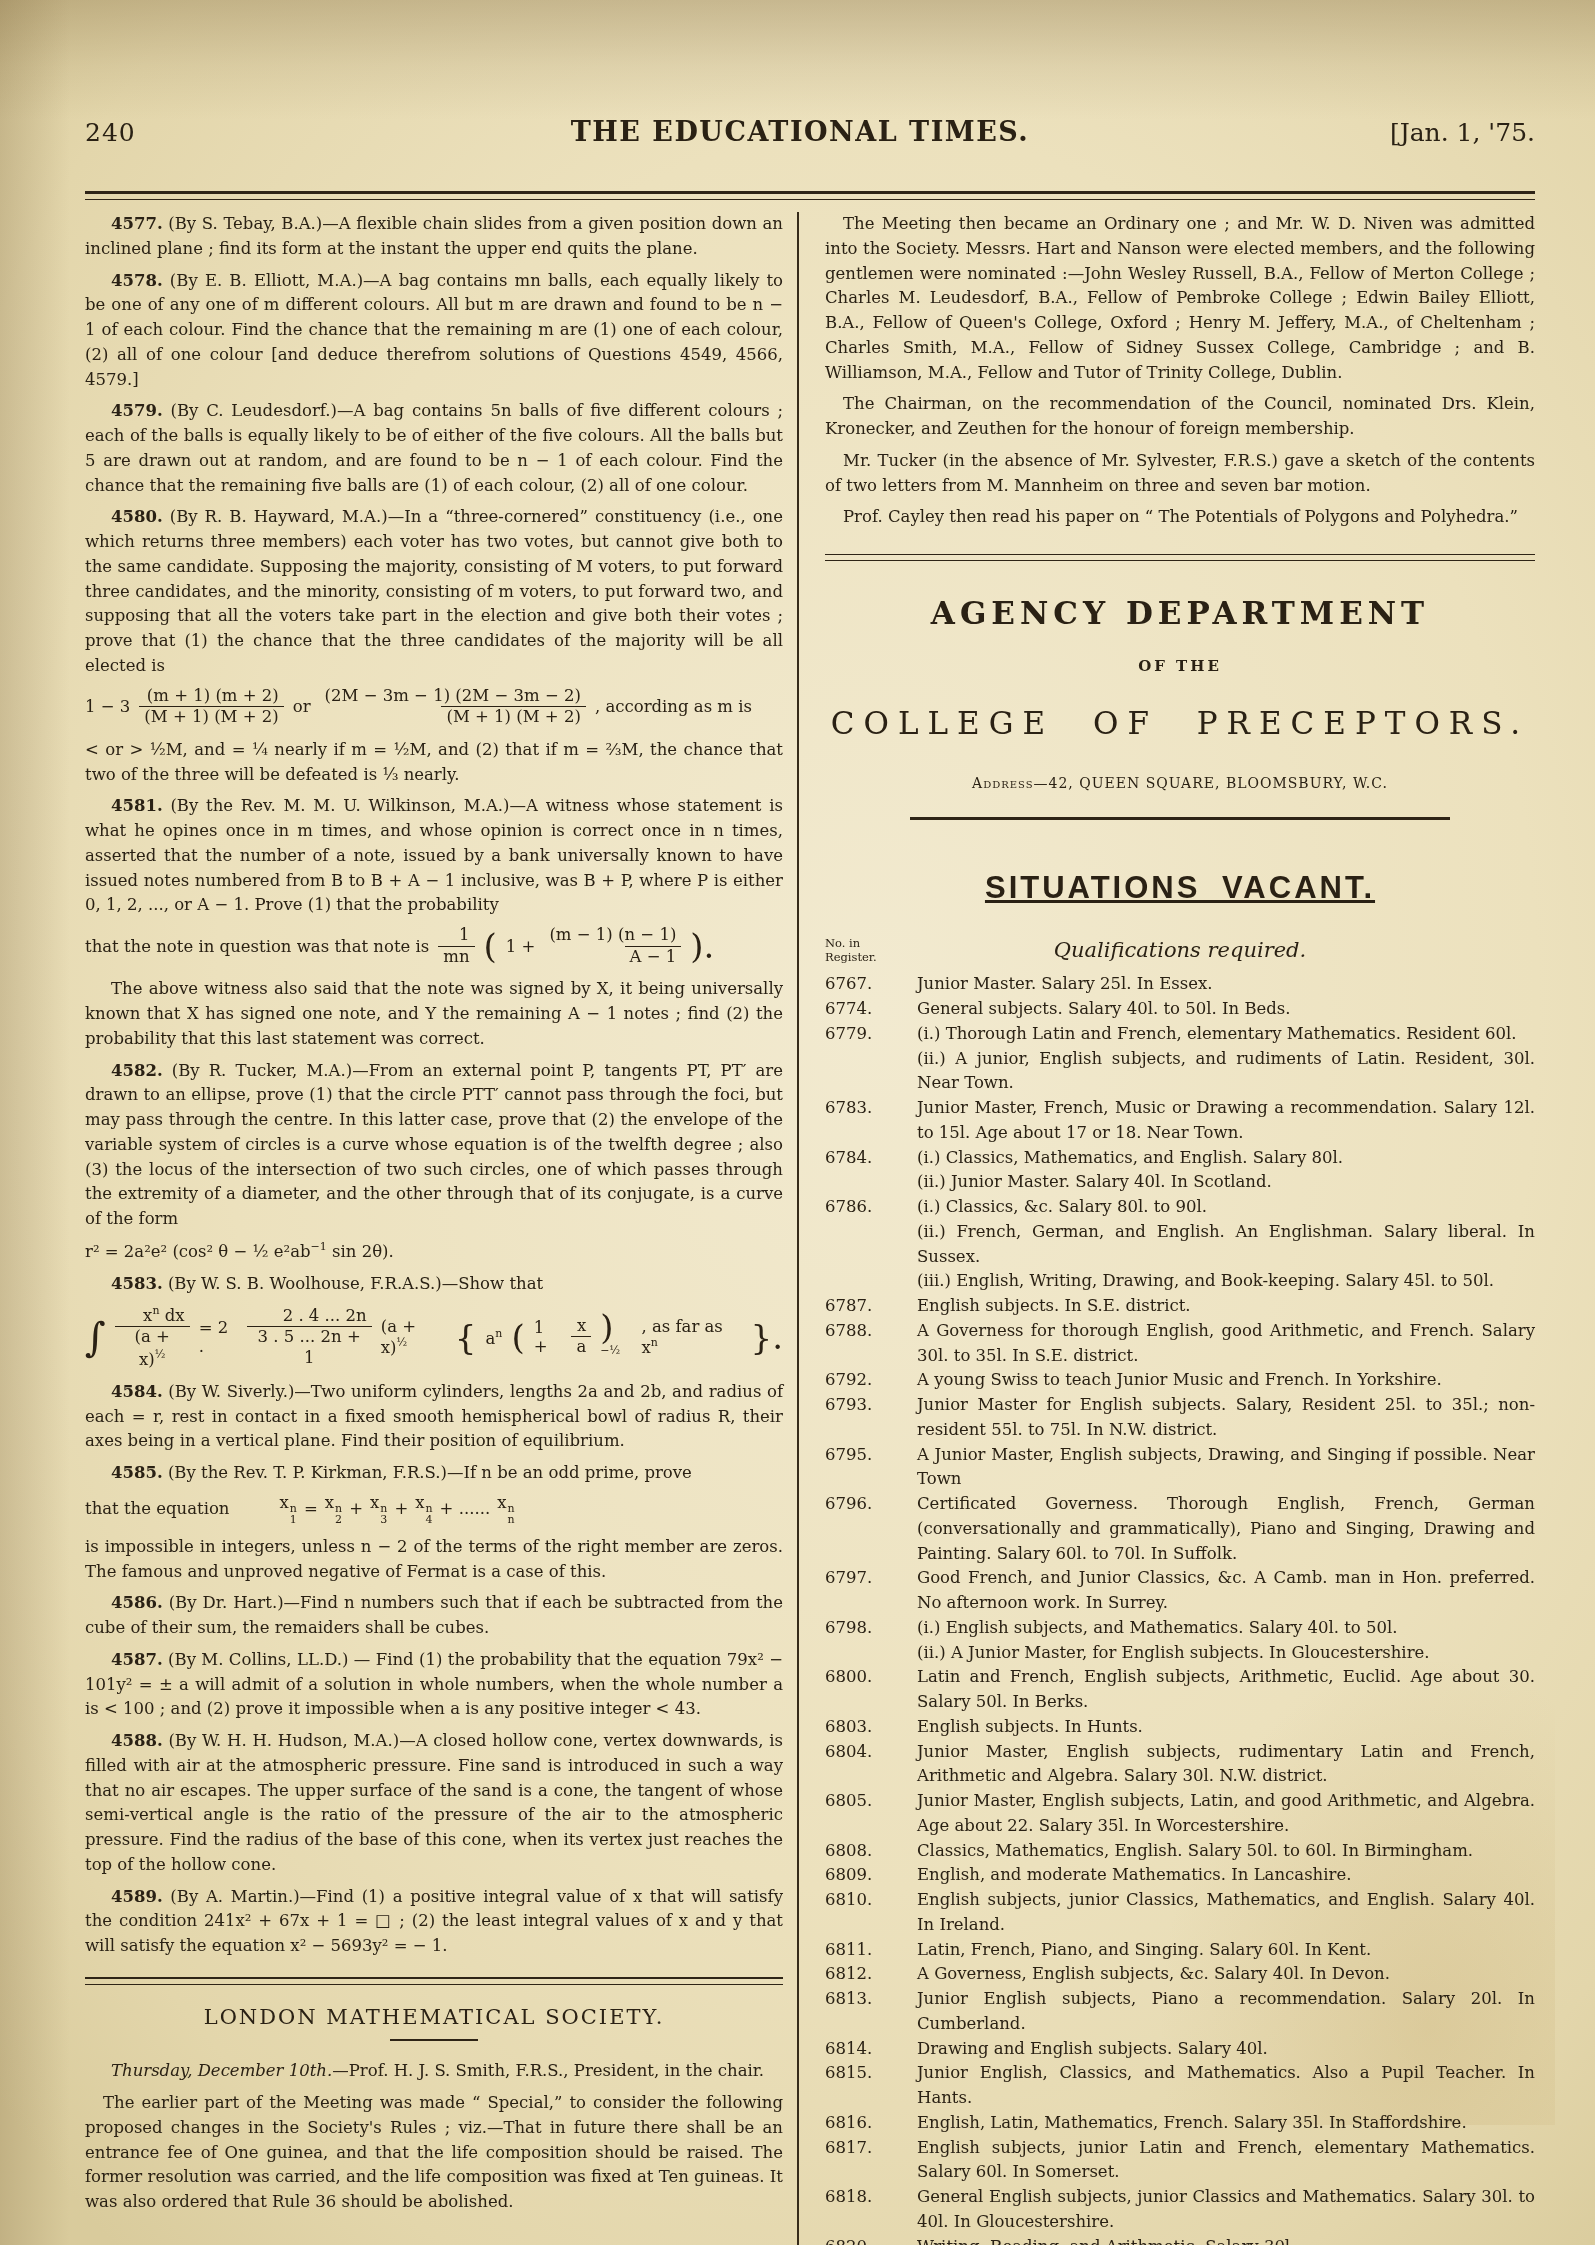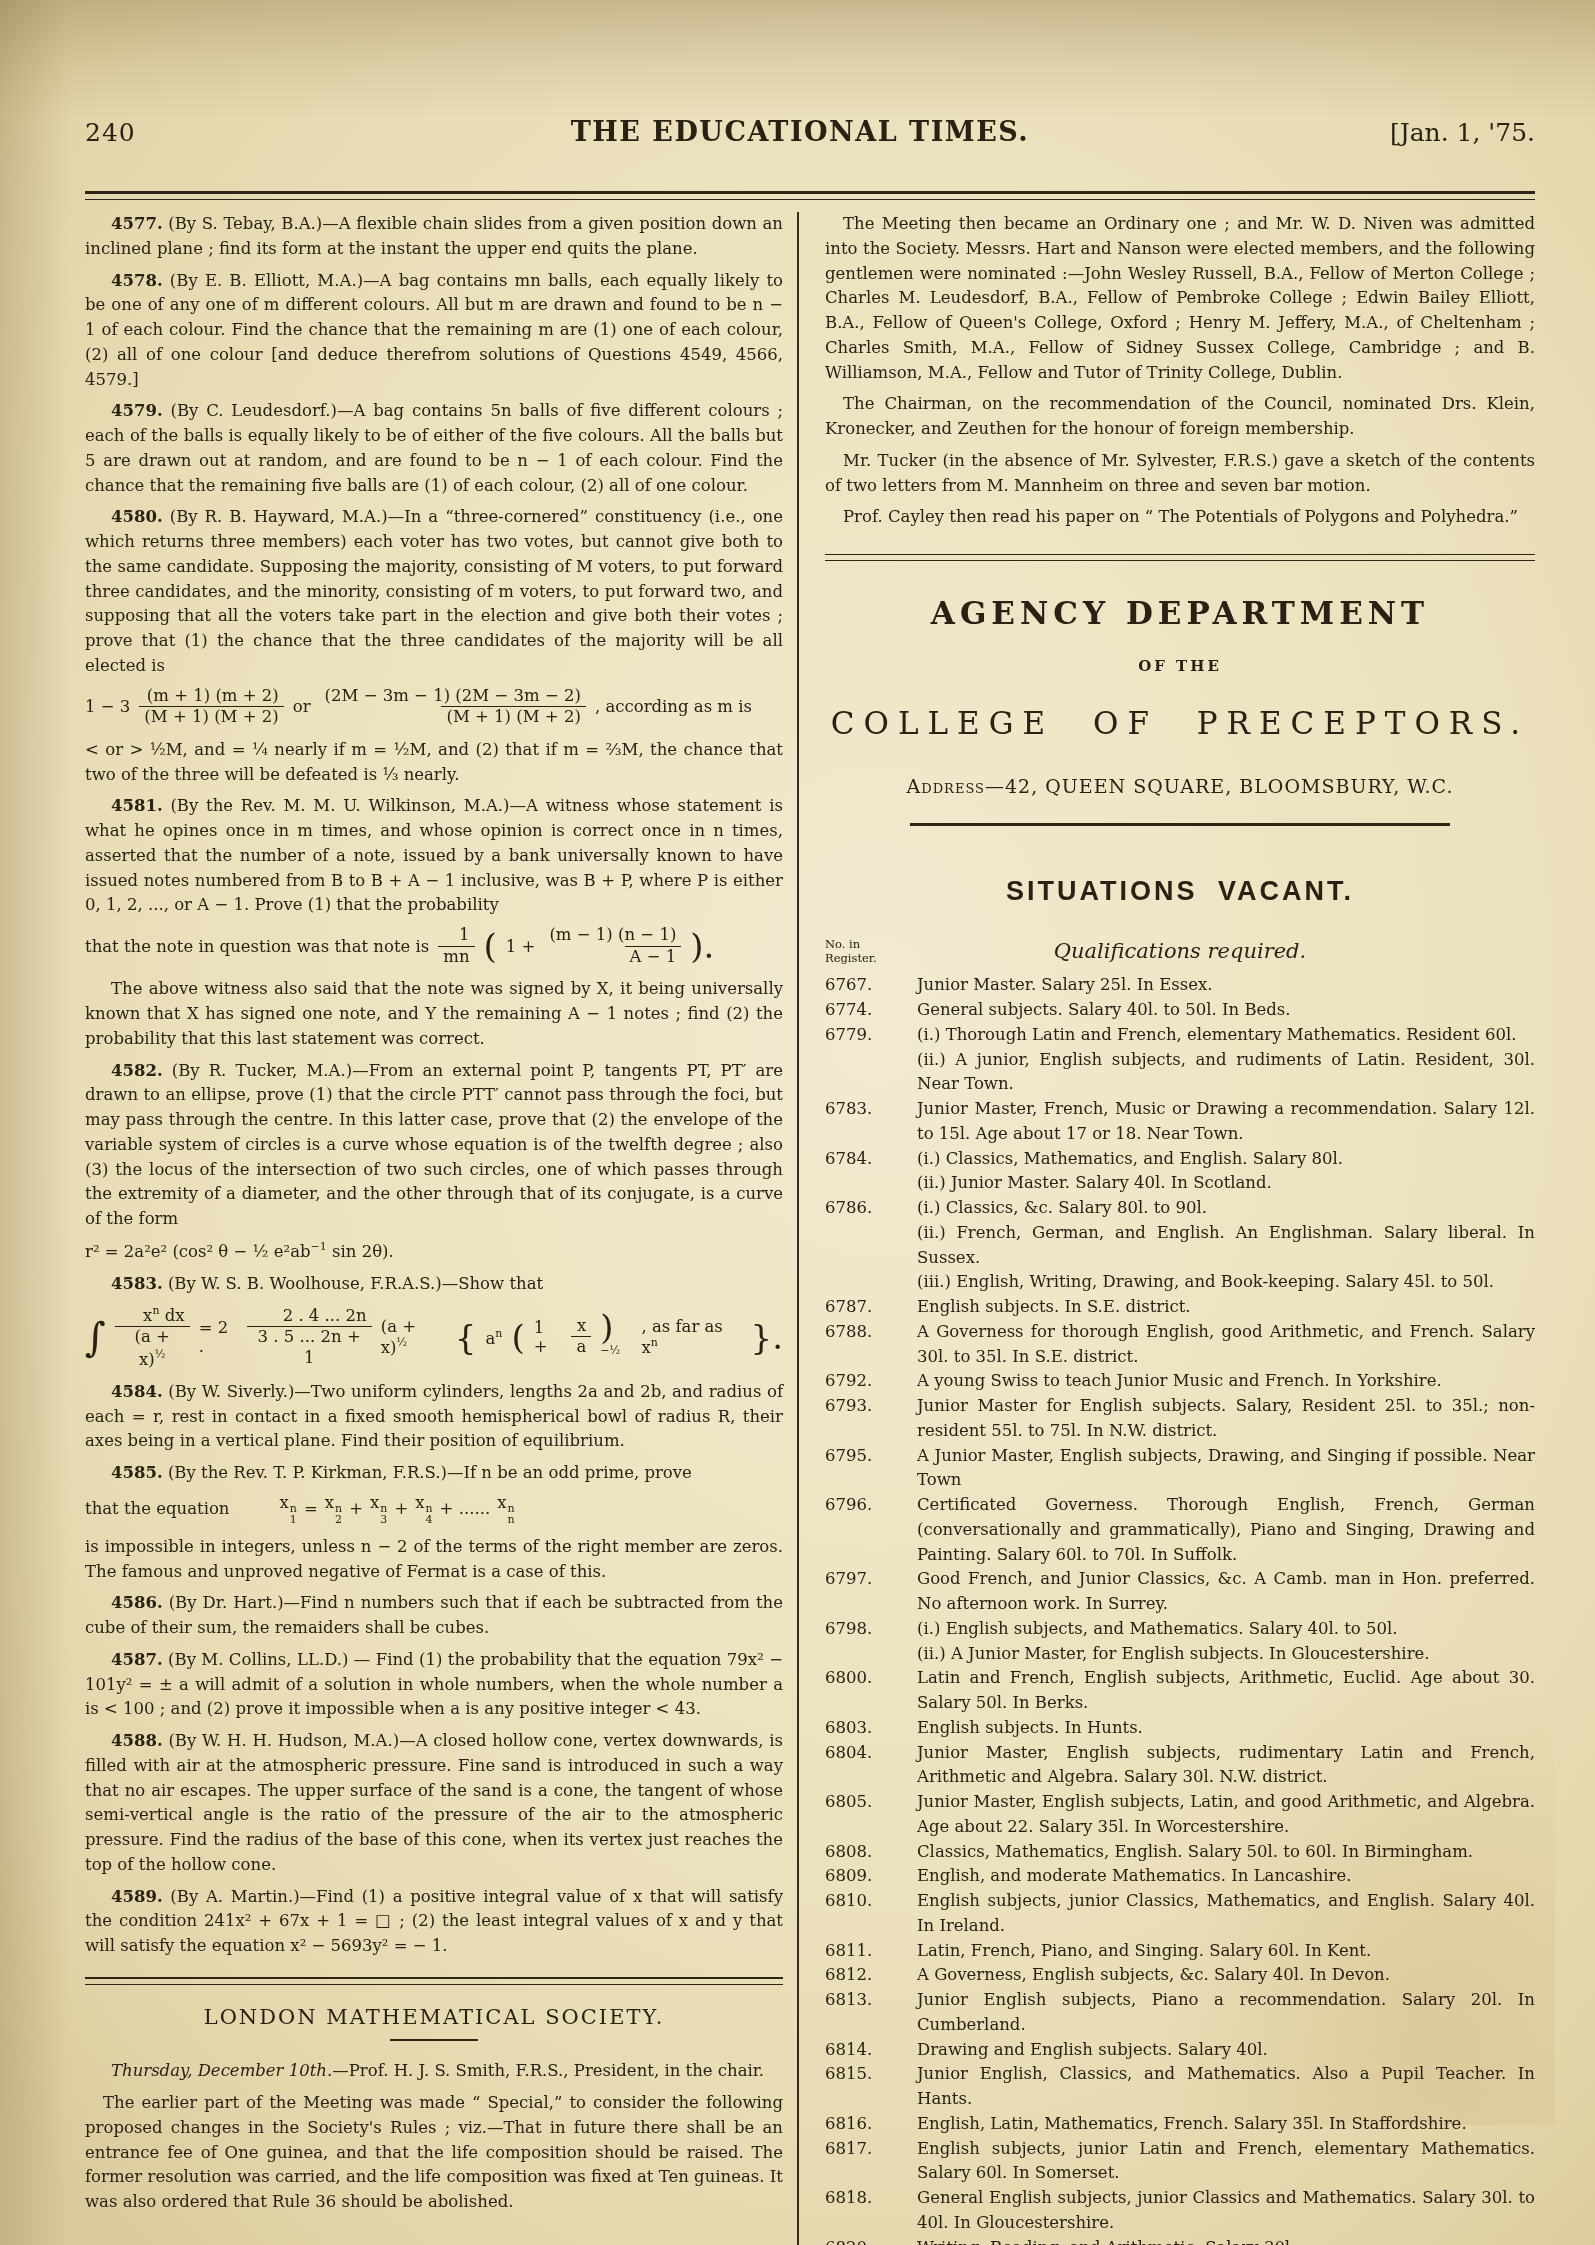--- a/index.html
+++ b/index.html
@@ -42,24 +42,24 @@
   .ss{display:inline-flex;flex-direction:column;line-height:1;font-size:11px;vertical-align:-4px;margin-left:1px;}
   .eq-plain{text-align:left;font-size:16.5px;margin:8px 0 12px 0;}
 
   .sep-double{height:5px;border-top:2.5px solid #2e2416;border-bottom:1.5px solid #2e2416;margin:18px 0 20px 0;}
   .lms-head{text-align:center;font-size:21px;letter-spacing:2px;margin:6px 0 10px 0;}
   .short-rule{width:88px;height:2.5px;background:#2e2416;margin:0 auto 18px auto;}
 
   .agency-title{text-align:center;font-size:31px;font-weight:bold;letter-spacing:5px;margin:34px 0 26px 0;}
   .ofthe{text-align:center;font-size:15px;font-weight:bold;letter-spacing:3px;margin:0 0 30px 0;}
   .college{text-align:center;font-size:31px;letter-spacing:9px;word-spacing:20px;margin:0 0 34px 0;}
-  .address{text-align:center;font-variant:small-caps;font-size:19px;letter-spacing:1px;margin:0 0 26px 0;}
+  .address{text-align:center;font-variant:small-caps;font-size:14px;letter-spacing:1px;margin:0 0 26px 0;}
   .mid-rule{width:540px;height:2.5px;background:#2e2416;margin:0 auto 50px auto;}
   .sit-head{text-align:center;font-family:"Liberation Sans",sans-serif;font-weight:bold;
-    font-size:27px;letter-spacing:3px;word-spacing:10px;margin:0 0 30px 0;}
+    font-size:31px;letter-spacing:3px;word-spacing:10px;margin:0 0 30px 0;text-decoration:underline;}
   .qual-row{display:flex;align-items:center;margin-bottom:8px;}
   .reg-label{width:110px;font-size:11.5px;line-height:1.25;}
   .qual{flex:1;text-align:center;font-style:italic;font-size:21px;padding-right:110px;}
 
   .lrow{display:flex;font-size:16.5px;line-height:1.5;gap:28px;}
   .lnum{flex:0 0 64px;}
   .ltext{flex:1;text-align:justify;}
 </style>
 </head>
 <body>

